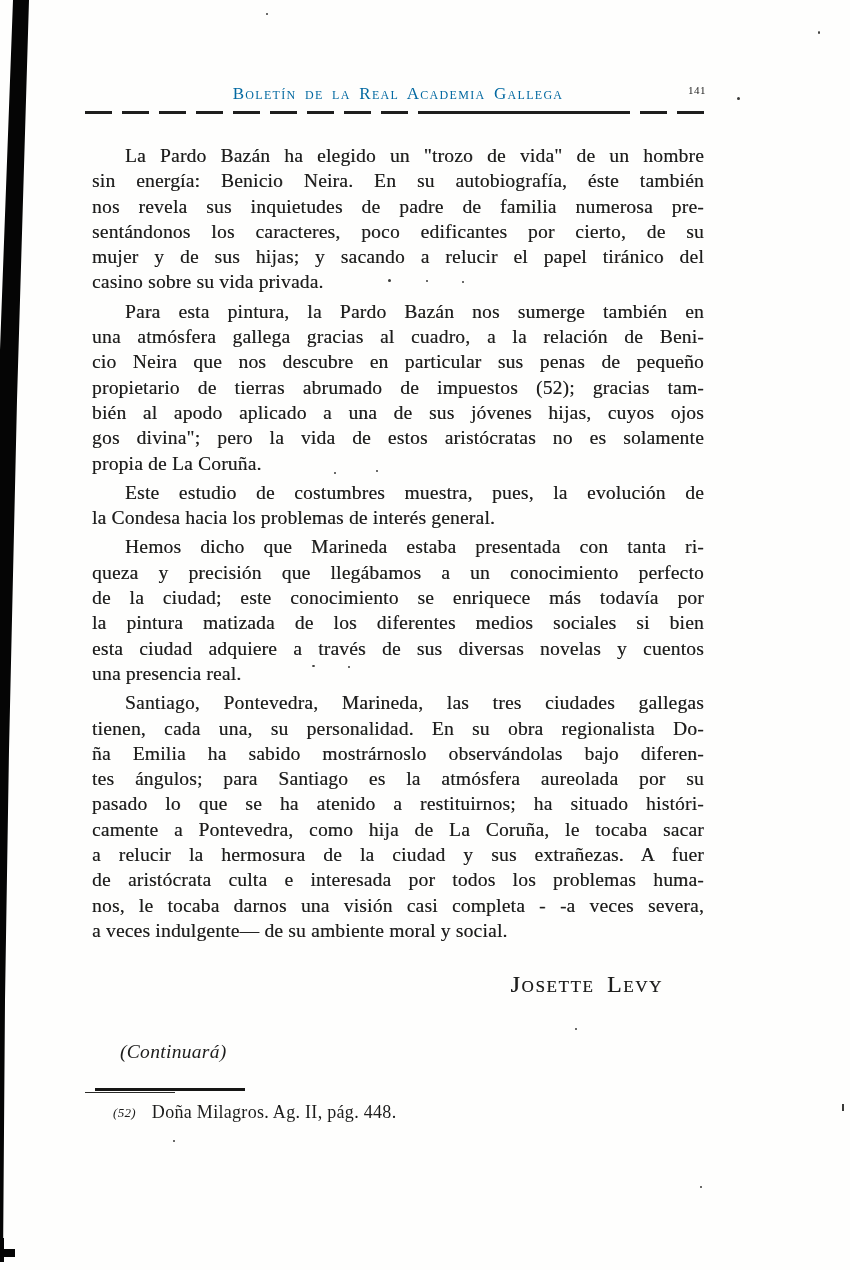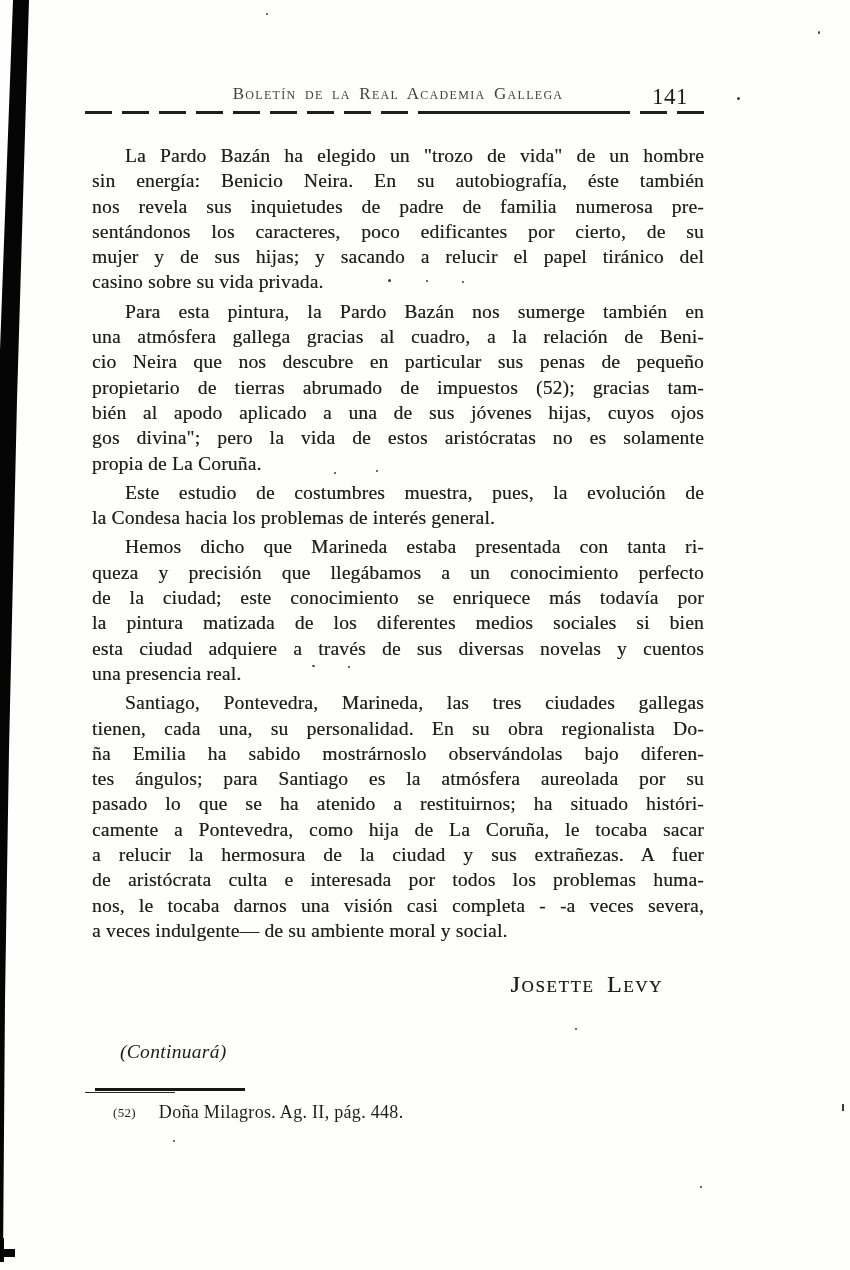--- a/index.html
+++ b/index.html
@@ -32,27 +32,27 @@
     width: 620px;
     height: 24px;
   }
   .header-title {
     display: block;
     text-align: center;
     font-variant: small-caps;
     font-size: 17px;
     letter-spacing: 1.3px;
     word-spacing: 3px;
-    color: #404040;
+    color: #0369a1;
   }
   .page-number {
     position: absolute;
-    right: 20px;
+    right: 2px;
     top: 0;
-    font-size: 23px;
+    font-size: 11px;
     letter-spacing: 0.5px;
   }
   
   .header-rule {
     position: absolute;
     left: 85px;
     top: 111px;
     width: 622px;
     height: 3px;
     background: repeating-linear-gradient(90deg, #1e1e1d 0 27px, transparent 27px 37px);
@@ -127,22 +127,23 @@
   }
   .footnote {
     position: absolute;
     left: 113px;
     top: 1102px;
     font-size: 18px;
     letter-spacing: 0.3px;
   }
   .fn-marker {
     font-size: 13px;
-    margin-right: 23px;
+    margin-right: 16px;
     vertical-align: 1px;
+    font-style: italic;
   }
   
   .speck {
     position: absolute;
     background: #3a3a38;
     width: 3px;
     height: 3px;
     border-radius: 50%;
   }
   .speck.s1  { left: 737px; top: 97px; }

